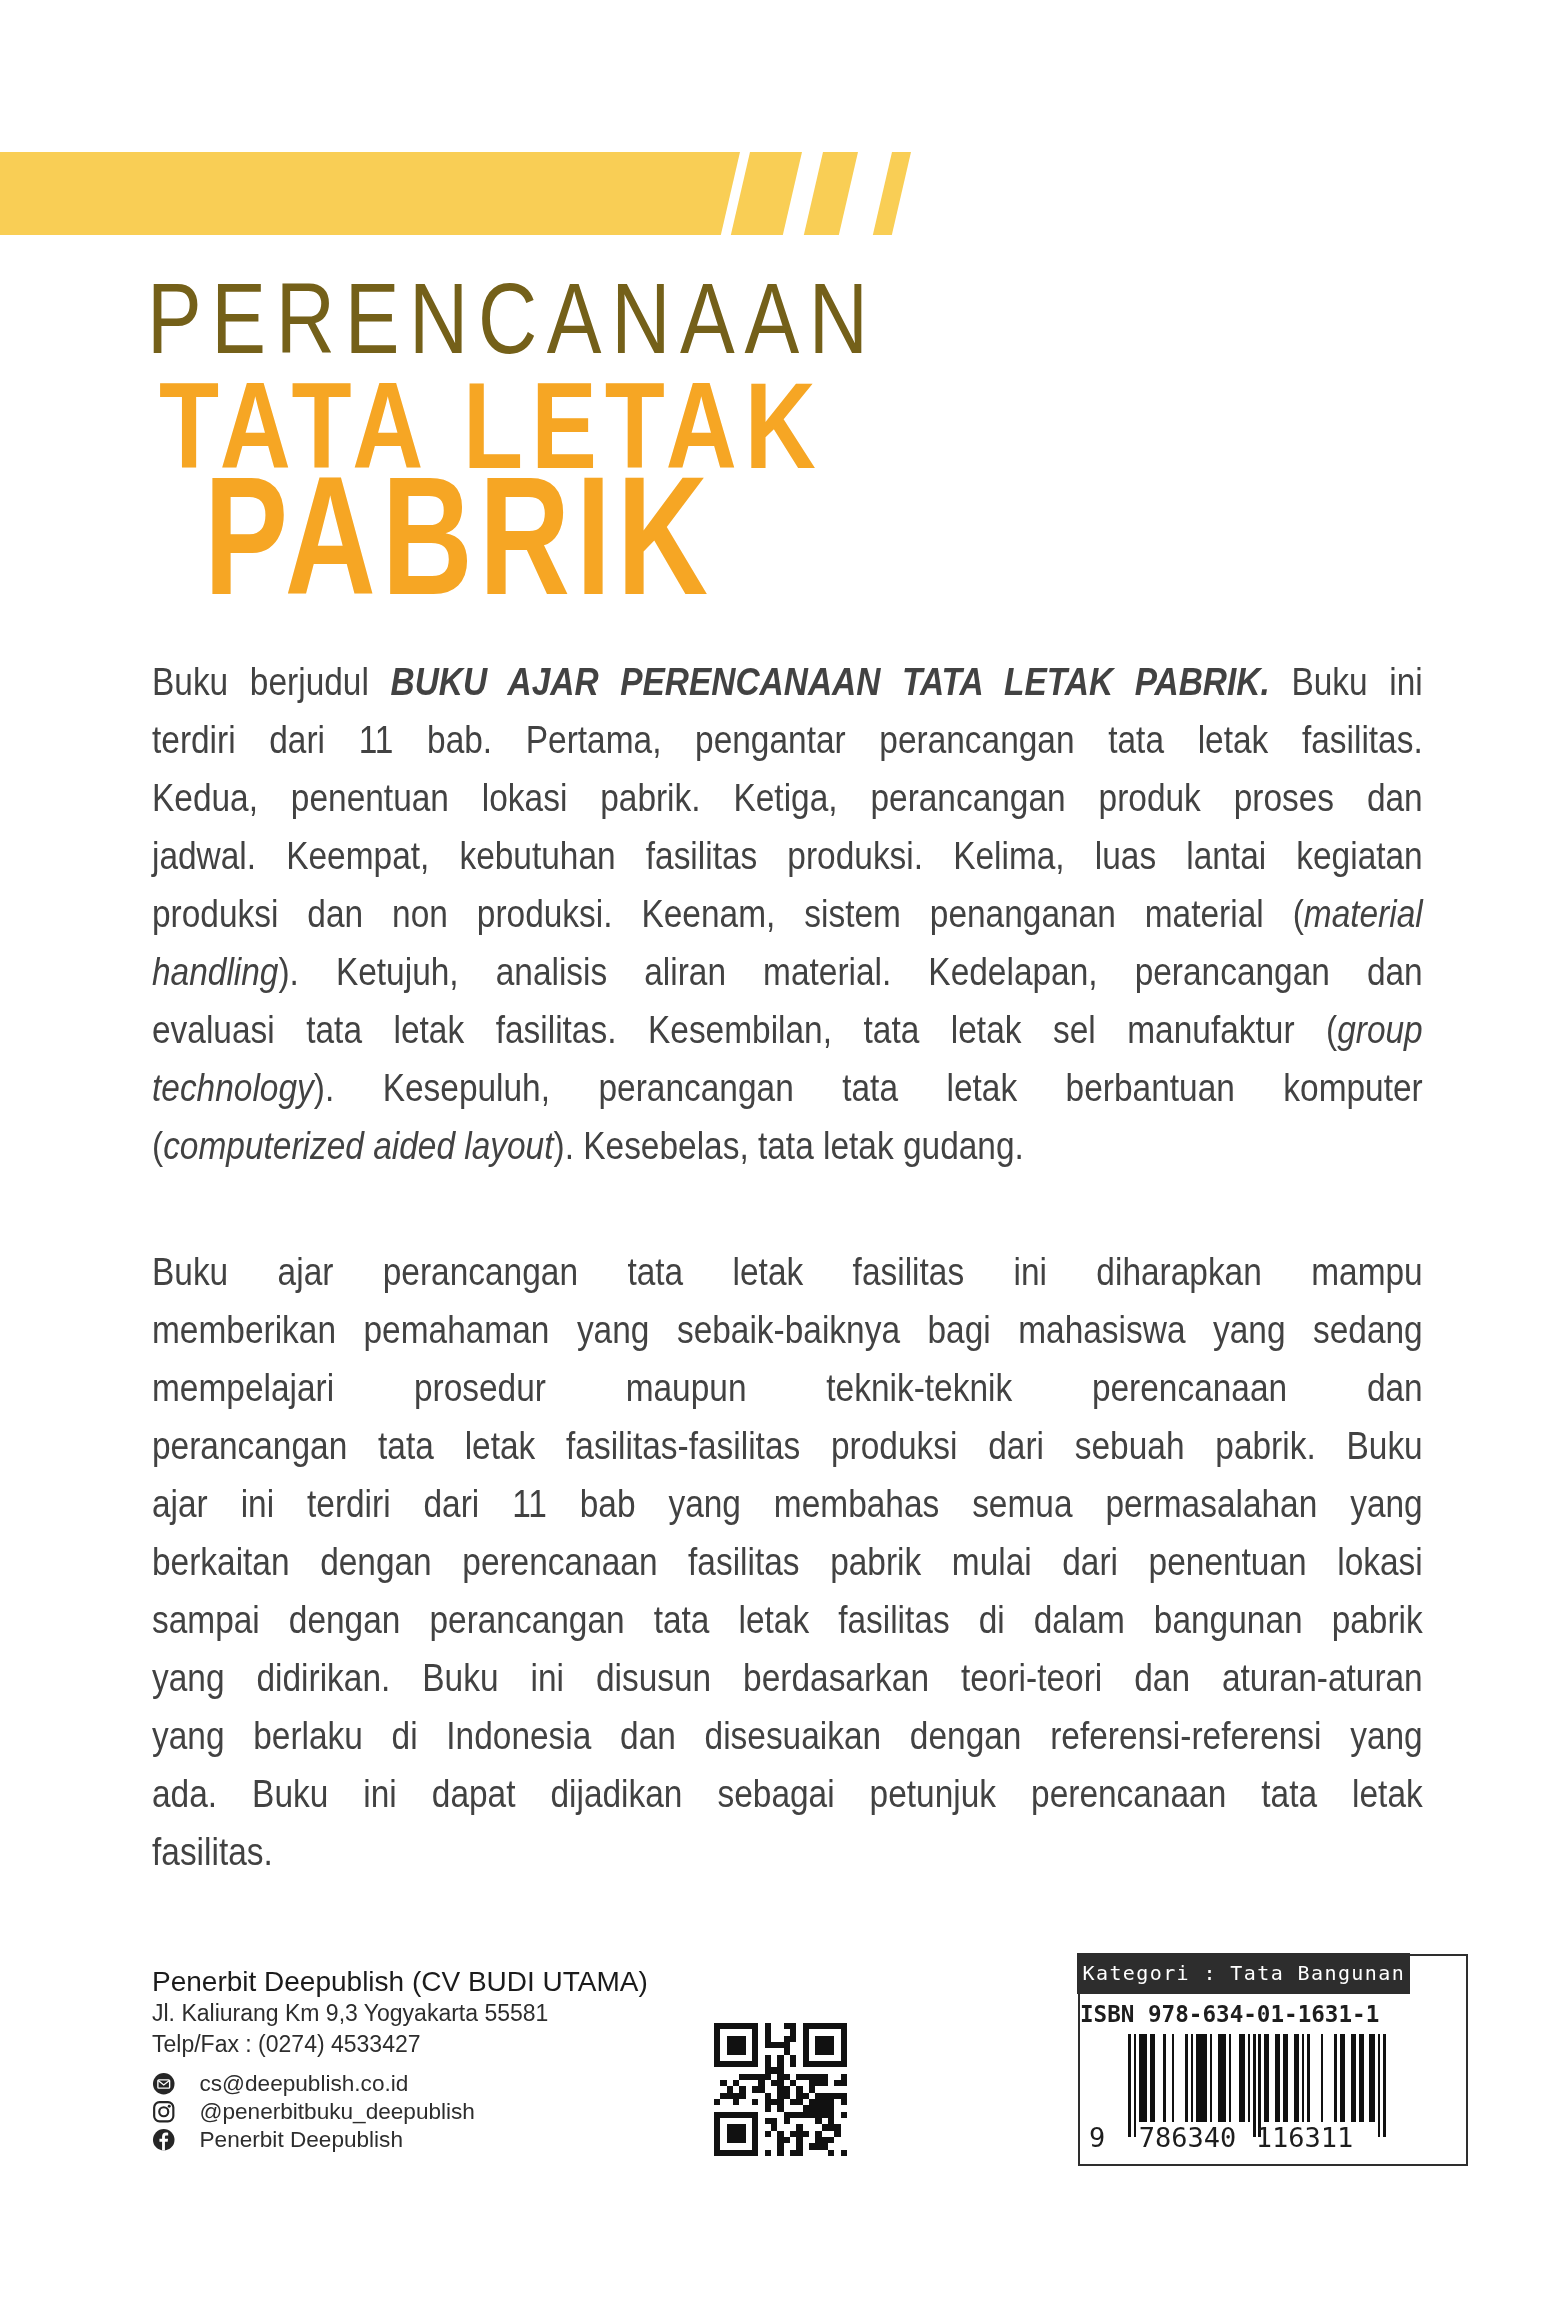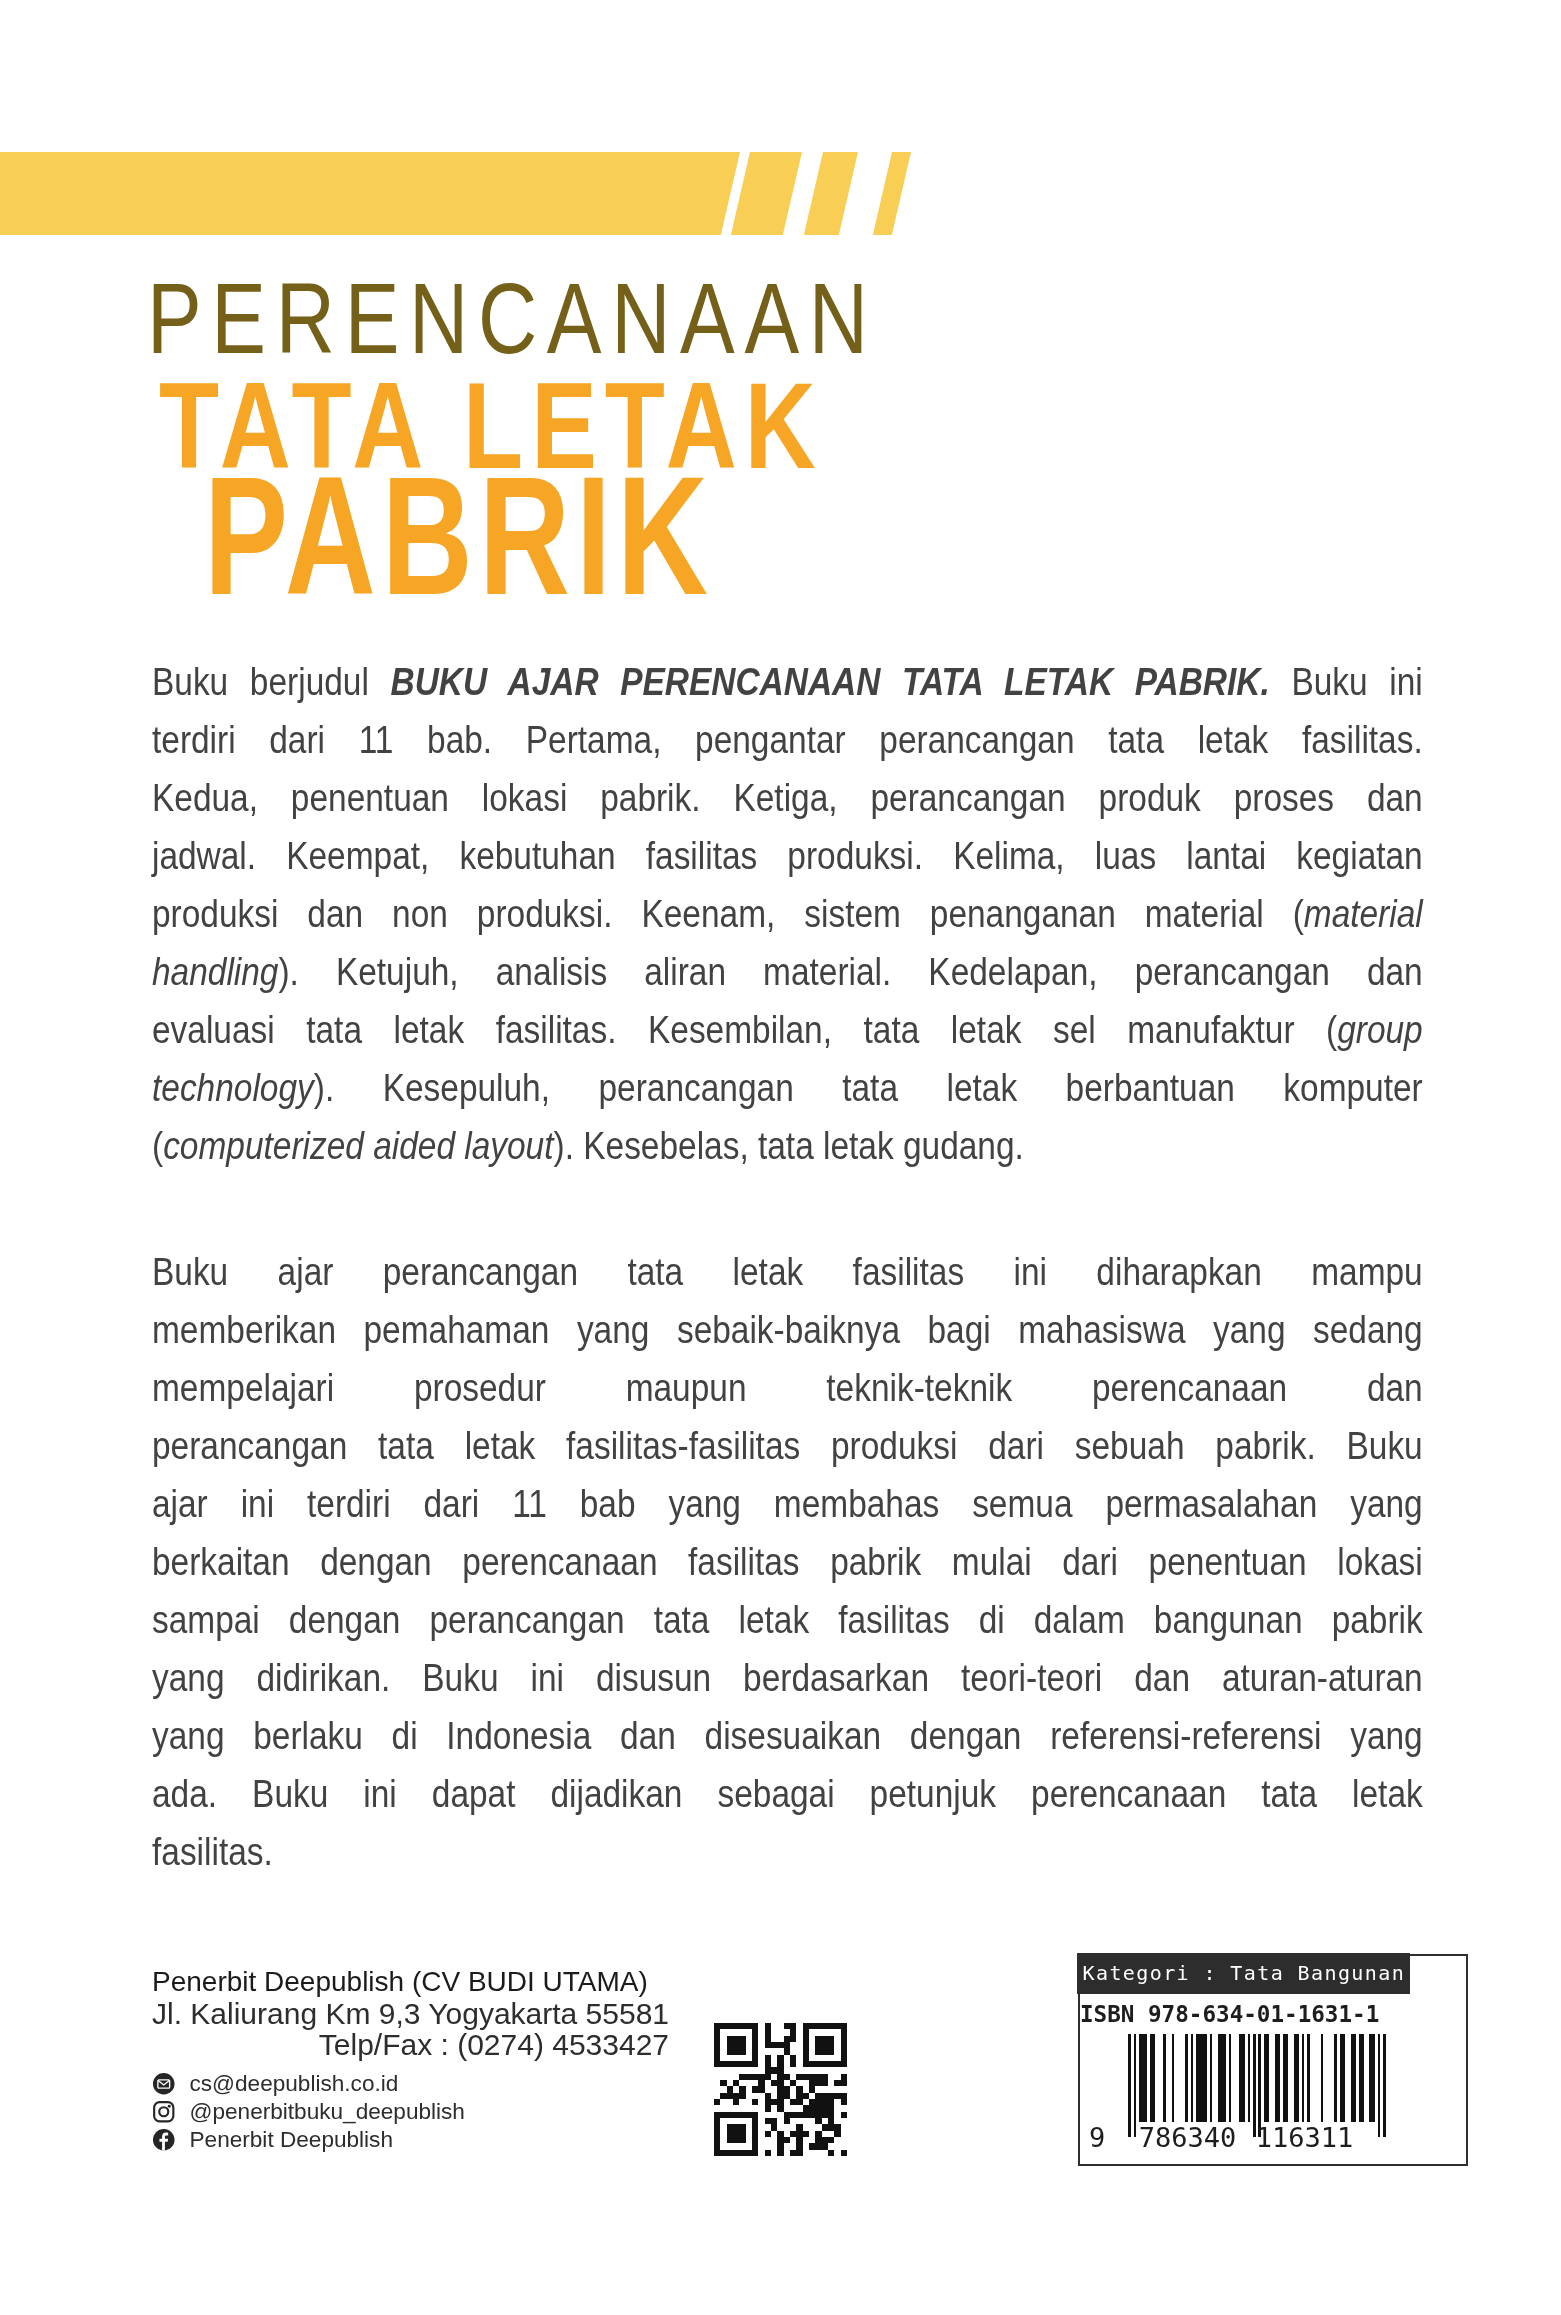--- a/index.html
+++ b/index.html
@@ -30,23 +30,23 @@
   .para .ln{text-align:justify;text-align-last:justify;-moz-text-align-last:justify;}
   .para .ln.last{text-align-last:left;-moz-text-align-last:left;}
   .para .bi{font-weight:bold;font-style:italic;}
   .para .i{font-style:italic;}
   .para1{top:653px;}
   .para2{top:1243px;}
 
   
   .pub{position:absolute;left:152px;top:1965px;}
   .pub-name{font-size:28px;font-weight:normal;color:#1b1b1b;line-height:33px;}
-  .pub-line{font-size:30px;color:#2d2d2d;line-height:31px;text-align:right;}
+  .pub-line{font-size:23px;color:#2d2d2d;line-height:31px;}
   .contacts{margin-top:10px;}
-  .contact{display:flex;align-items:center;gap:14px;height:28px;text-align:center;}
+  .contact{display:flex;align-items:center;gap:24px;height:28px;text-align:center;}
   .contact .c-label{font-size:22.6px;color:#2d2d2d;}
   .contact svg{width:23.5px;height:23.5px;flex:0 0 23.5px;}
 
   
   .qr{position:absolute;left:714px;top:2023px;width:133px;height:133px;}
 
   
   .bcbox{position:absolute;left:1078px;top:1954px;width:390px;height:212px;
          background:#ffffff;border:2.7px solid #2e2e2e;box-sizing:border-box;}
   .bc-head{position:absolute;left:-2.7px;top:-2.7px;width:333px;height:41px;background:#2d2d2d;

